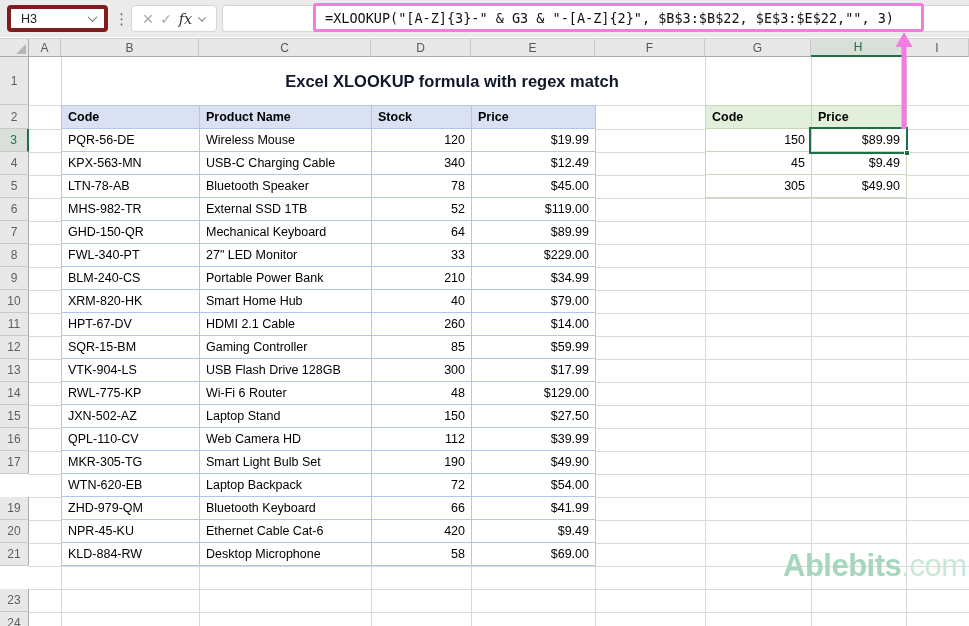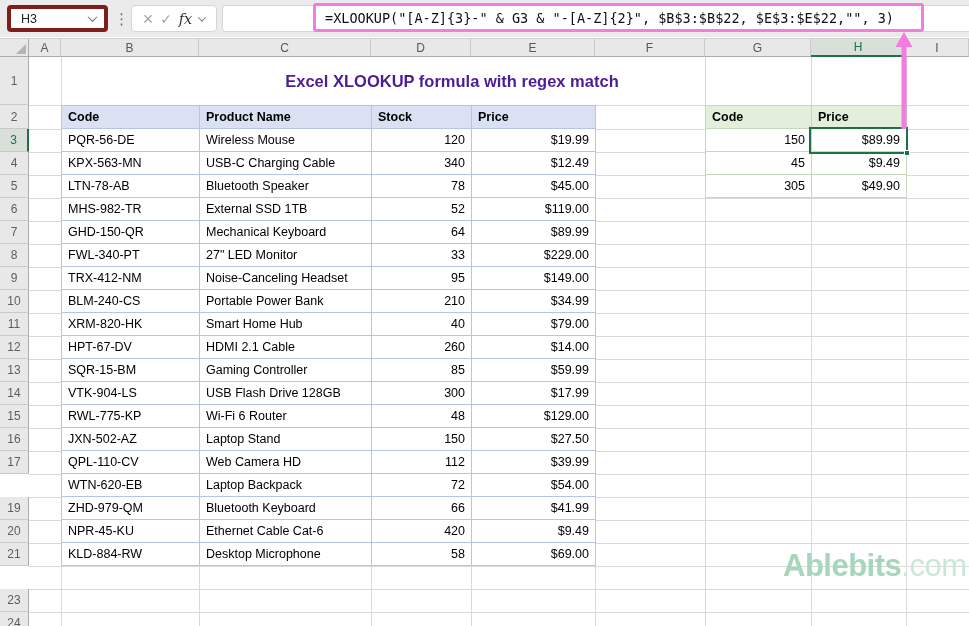--- a/index.html
+++ b/index.html
@@ -57,21 +57,21 @@
   .col-head.sel{background:var(--hdr-sel-bg);color:var(--accent);border-bottom:2px solid var(--accent);}
   .row-head{position:absolute;left:0;width:29px;background:var(--hdr-bg);
     border-right:1px solid var(--hdr-line);border-bottom:1px solid #C9C9C9;
     color:#5B5E63;font-size:12px;display:flex;align-items:center;justify-content:center;z-index:3;}
   .row-head.sel{background:var(--hdr-sel-bg);color:var(--accent);border-right:2px solid var(--accent);}
   .vline{position:absolute;width:1px;background:var(--gridline);z-index:0;}
   .hline{position:absolute;height:1px;background:var(--gridline);z-index:0;}
 
   .sheet-title{position:absolute;left:199px;top:18px;width:506px;height:48px;background:#fff;
     display:flex;align-items:center;justify-content:center;font-size:16.5px;font-weight:bold;
-    color:#4c1d95;z-index:2;white-space:nowrap;}
+    color:#0f172a;z-index:2;white-space:nowrap;}
 
   table.sheet-table{position:absolute;border-collapse:collapse;table-layout:fixed;background:#fff;z-index:2;}
   table.sheet-table th,table.sheet-table td{height:23px;padding:0 6px;font-size:12.5px;color:#000;
     overflow:hidden;white-space:nowrap;line-height:1;}
   table.products{left:61px;top:66px;}
   table.products th,table.products td{border:1px solid var(--blue-bd);}
   table.products thead th{background:var(--blue-hdr);font-weight:bold;text-align:left;}
   table.products td:nth-child(3),table.products td:nth-child(4){text-align:right;}
   table.lookup{left:705px;top:66px;}
   table.lookup th,table.lookup td{border:1px solid var(--green-bd);}
@@ -235,26 +235,20 @@
             <td>64</td>
             <td>$89.99</td>
           </tr>
           <tr>
             <td>FWL-340-PT</td>
             <td>27" LED Monitor</td>
             <td>33</td>
             <td>$229.00</td>
           </tr>
           <tr>
-            <td>TRX-412-NM</td>
-            <td>Noise-Canceling Headset</td>
-            <td>95</td>
-            <td>$149.00</td>
-          </tr>
-          <tr>
             <td>BLM-240-CS</td>
             <td>Portable Power Bank</td>
             <td>210</td>
             <td>$34.99</td>
           </tr>
           <tr>
             <td>XRM-820-HK</td>
             <td>Smart Home Hub</td>
             <td>40</td>
             <td>$79.00</td>
@@ -287,20 +281,26 @@
             <td>JXN-502-AZ</td>
             <td>Laptop Stand</td>
             <td>150</td>
             <td>$27.50</td>
           </tr>
           <tr>
             <td>QPL-110-CV</td>
             <td>Web Camera HD</td>
             <td>112</td>
             <td>$39.99</td>
+          </tr>
+          <tr>
+            <td>MKR-305-TG</td>
+            <td>Smart Light Bulb Set</td>
+            <td>190</td>
+            <td>$49.90</td>
           </tr>
           <tr>
             <td>WTN-620-EB</td>
             <td>Laptop Backpack</td>
             <td>72</td>
             <td>$54.00</td>
           </tr>
           <tr>
             <td>ZHD-979-QM</td>
             <td>Bluetooth Keyboard</td>

